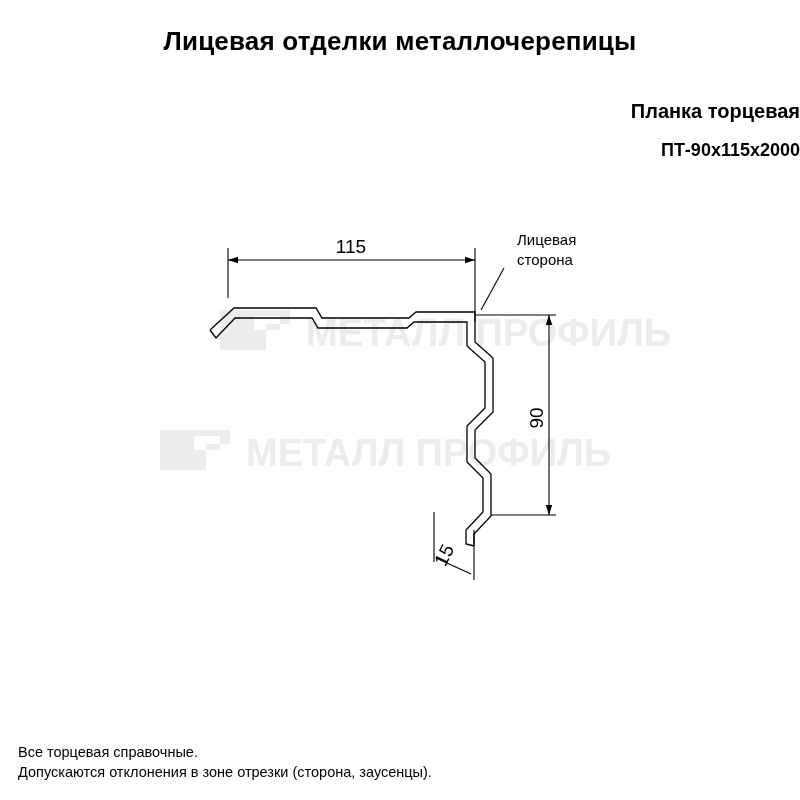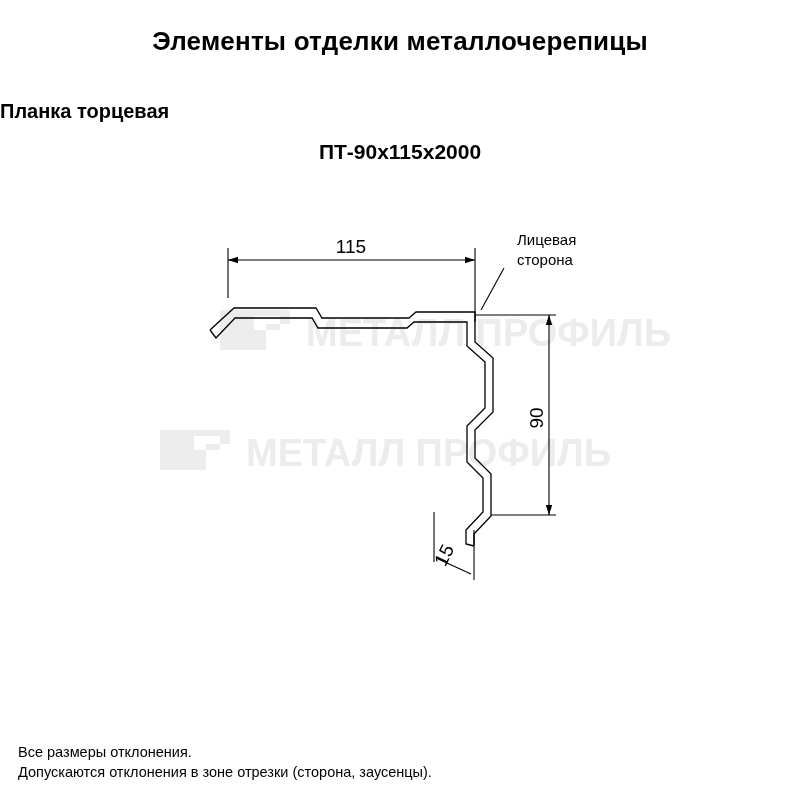--- a/index.html
+++ b/index.html
@@ -27,31 +27,31 @@
     text-align: center;
     font-size: 26px;
     font-weight: bold;
     letter-spacing: 0.2px;
   }
   .title-sub {
     position: absolute;
     top: 100px;
     left: 0;
     width: 800px;
-    text-align: left;
+    text-align: right;
     font-size: 20px;
     font-weight: bold;
   }
   .title-code {
     position: absolute;
     top: 140px;
     left: 0;
     width: 800px;
-    text-align: center;
-    font-size: 21px;
+    text-align: right;
+    font-size: 18px;
     font-weight: bold;
   }
   .drawing {
     position: absolute;
     top: 190px;
     left: 4px;
     width: 676px;
     height: 430px;
   }
   .watermark {
@@ -84,21 +84,21 @@
     font-family: "Liberation Sans", sans-serif;
     font-size: 15px;
     fill: #000;
   }
 </style>
 </head>
 <body>
 
 <div class="page">
 
-  <div class="title-main">Элементы отделки металлочерепицы</div>
+  <div class="title-main">Лицевая отделки металлочерепицы</div>
   <div class="title-sub">Планка торцевая</div>
   <div class="title-code">ПТ-90х115х2000</div>
 
   <div class="watermark">
     <svg width="560" height="300" viewBox="0 0 560 300">
       <g fill="#ececec">
 
         <g transform="translate(90,95)">
           <path d="M0 0 h70 v14 h-24 v26 h-46 z M6 6 h20 v28 h-20 z M34 20 h26 v-14 h-26 z"></path>
           <text x="86" y="36" font-family="'Liberation Sans', sans-serif" font-size="38" font-weight="bold" fill="#ececec">МЕТАЛЛ ПРОФИЛЬ</text>
@@ -180,17 +180,17 @@
 
       <text class="dim-text" x="446" y="368" text-anchor="middle" transform="rotate(-64 446 368)">15</text>
 
       <text class="note-text" x="513" y="55">Лицевая</text>
       <text class="note-text" x="513" y="75">сторона</text>
 
     </svg>
   </div>
 
   <div class="footer">
-    <div>Все размеры отклонения.</div>
+    <div>Все торцевая справочные.</div>
     <div>Допускаются отклонения в зоне отрезки (сторона, заусенцы).</div>
   </div>
 
 </div>
 
 </body></html>

